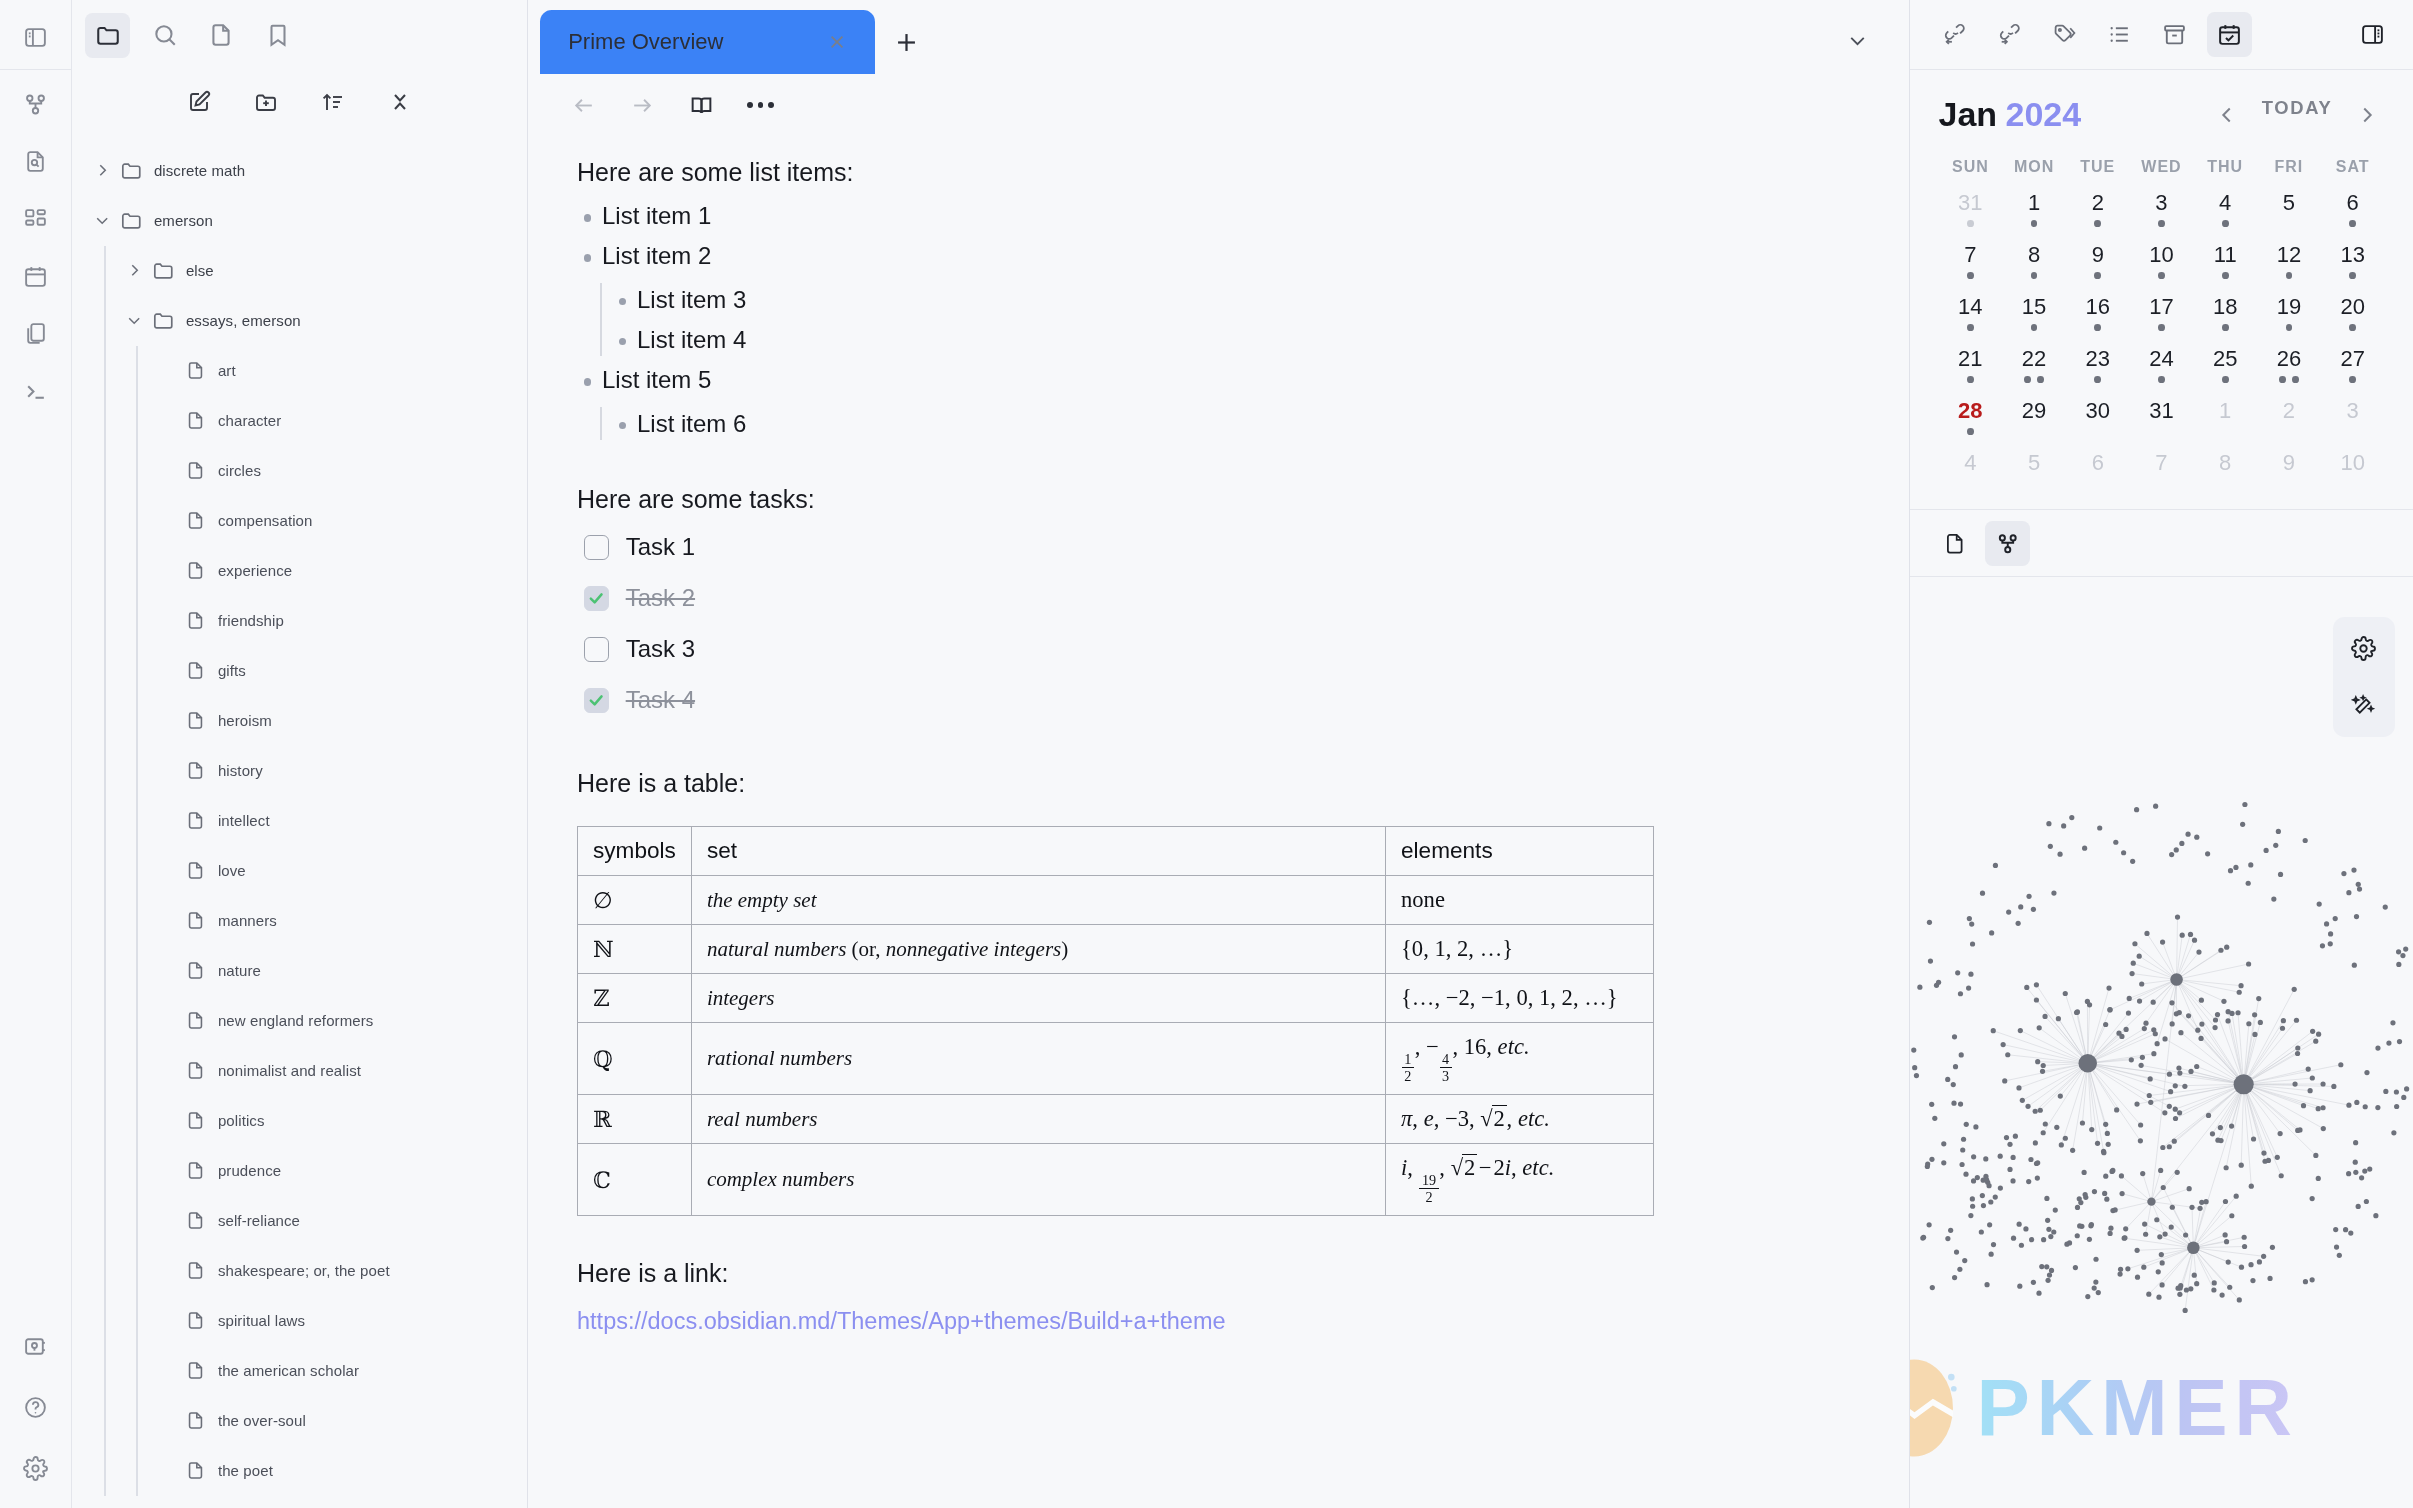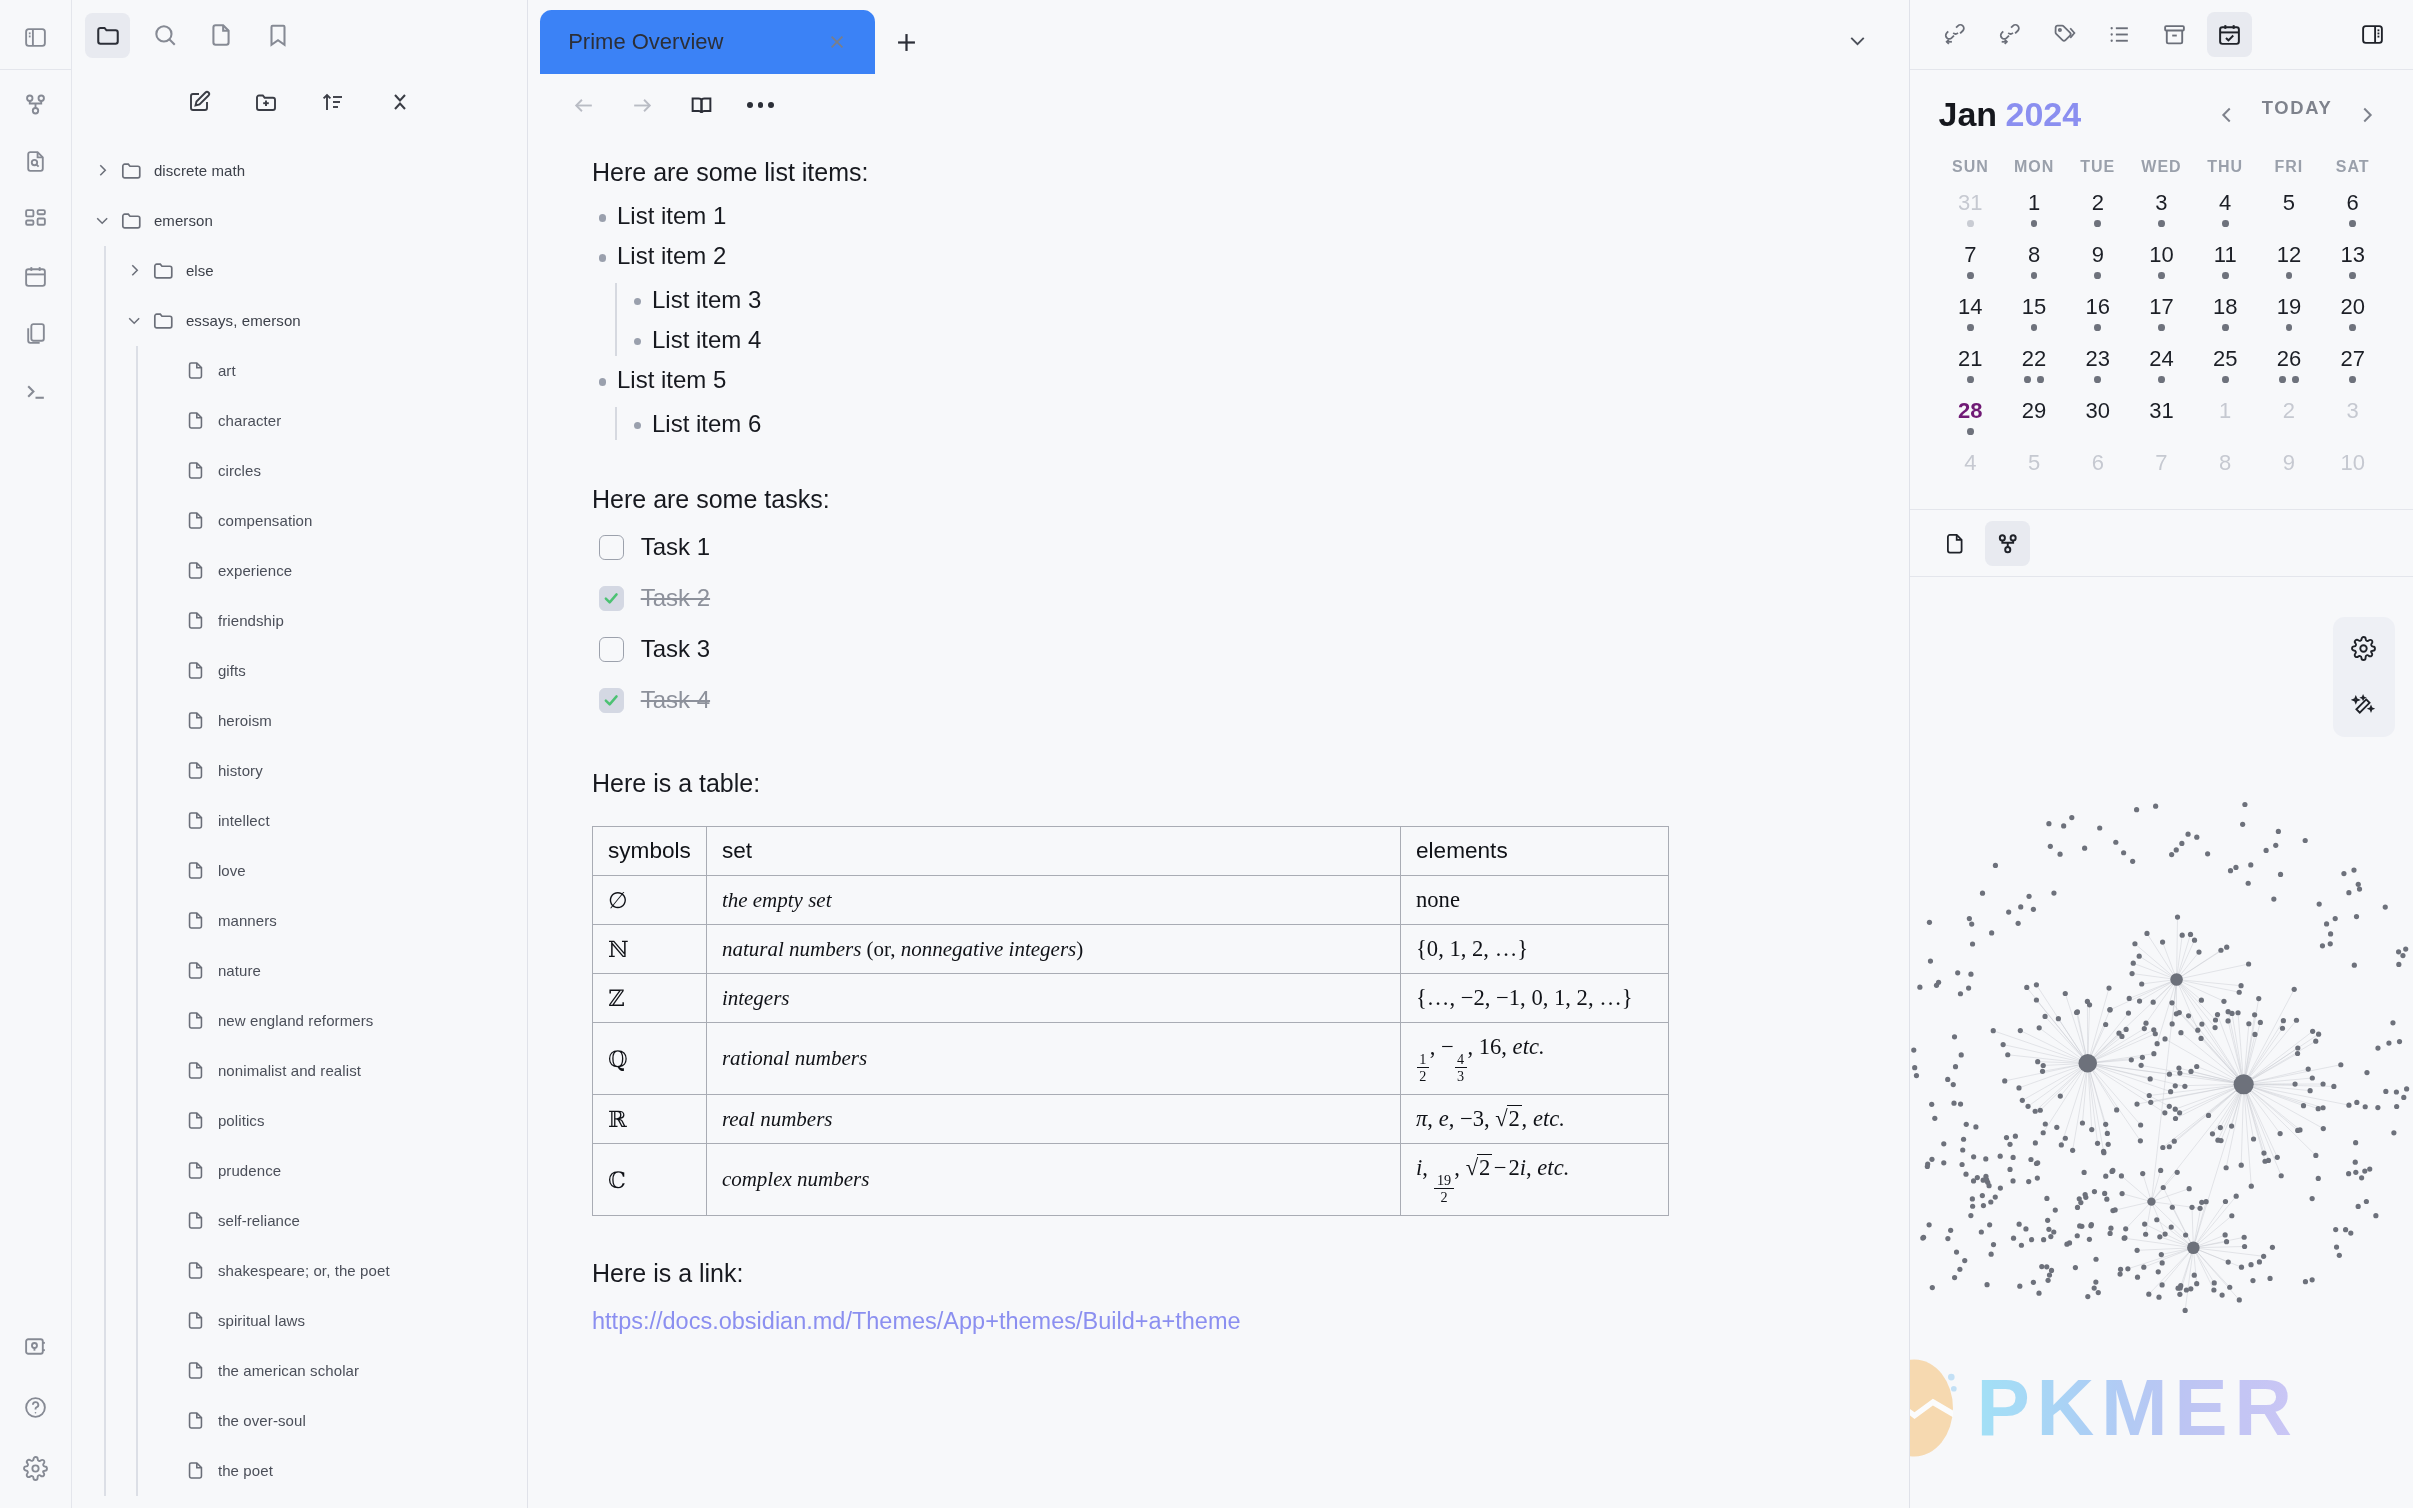--- a/index.html
+++ b/index.html
@@ -68,21 +68,21 @@
   .tab-caret svg { stroke:#4b4f59; }
 
   .edit-toolbar { height: 62px; display:flex; align-items:center; padding-left: 37px; gap: 22px; }
   .et-icon { width:37px; height:37px; display:flex; align-items:center; justify-content:center; border-radius:5.9px; cursor:pointer; }
   .et-icon svg { stroke:#2c2f38; }
   .et-icon.dim svg { stroke:#b9bcc4; }
   .dots { display:flex; gap:5px; align-items:center; }
   .dots i { width:5.9px; height:5.9px; background:#2c2f38; border-radius:50%; display:block; }
 
   .doc { flex:1; overflow:hidden; padding: 18.4px 0 0 0; }
-  .doc-inner { max-width: 1081px; margin-left: 64px; }
+  .doc-inner { max-width: 1081px; margin-left: 49px; }
   .para { font-size: 25px; color:#17191f; line-height: 1.45; margin-bottom: 5px; }
 
   ul.md { list-style:none; margin: 3.4px 0 0 0; padding:0; }
   ul.md li { position:relative; font-size: 24px; color:#17191f; line-height: 1.05; padding: 7.5px 0 7.5px 25px; }
   ul.md li::before {
     content:""; position:absolute; left: 6.7px; top: 18.4px;
     width: 7.5px; height:7.5px; border-radius:50%; background:#9aa0ad;
   }
   ul.md ul.md { margin-left: 35px; position:relative; }
   ul.md ul.md::before { content:""; position:absolute; left:-11.7px; top:3.4px; bottom:3.4px; width:1.7px; background:#d6d9e0; }
@@ -142,21 +142,21 @@
   .cal-title .yr { color:#8b8ff0; margin-left:8.4px; }
   .cal-nav { margin-left:auto; display:flex; gap: 17px; }
   .cal-arrow { width:35px; height:35px; display:flex; align-items:center; justify-content:center; cursor:pointer; }
   .cal-arrow svg { stroke:#7e828c; }
   .cal-today { font-size: 18.4px; letter-spacing: 1.7px; color:#7e828c; font-weight:600; cursor:pointer; }
   .cal-grid { display:grid; grid-template-columns: repeat(7, 1fr); }
   .cal-dow { font-size: 16px; letter-spacing:1px; color:#9aa0ab; text-align:center; padding-bottom: 13.4px; font-weight:600; }
   .cal-cell { height: 52px; display:flex; flex-direction:column; align-items:center; justify-content:flex-start; cursor:pointer; position:relative; }
   .cal-num { font-size: 22px; color:#1c1f26; line-height: 1; padding-top: 3.4px; }
   .cal-cell.out .cal-num { color:#c6c9d1; }
-  .cal-cell.today .cal-num { color:#701a75; font-weight:600; }
+  .cal-cell.today .cal-num { color:#b91c1c; font-weight:600; }
   .cal-dots { display:flex; gap: 5.9px; margin-top: 5.9px; height:7.5px; }
   .cal-dots i { width: 6.7px; height: 6.7px; border-radius:50%; background:#6e727c; display:block; }
   .cal-cell.out .cal-dots i { background:#c9ccd3; }
 
   .graph-head { height: 67px; display:flex; align-items:center; gap: 8.4px; padding-left: 22px; border-bottom:0.8px solid #e4e6ec; }
   .graph-body { flex:1; position:relative; overflow:hidden; }
   .graph-ctrl {
     position:absolute; right: 18.4px; top: 40px; width: 62px;
     background:#eef0f5; border-radius: 11.7px; padding: 11.7px 0;
     display:flex; flex-direction:column; align-items:center; gap: 18.4px;

